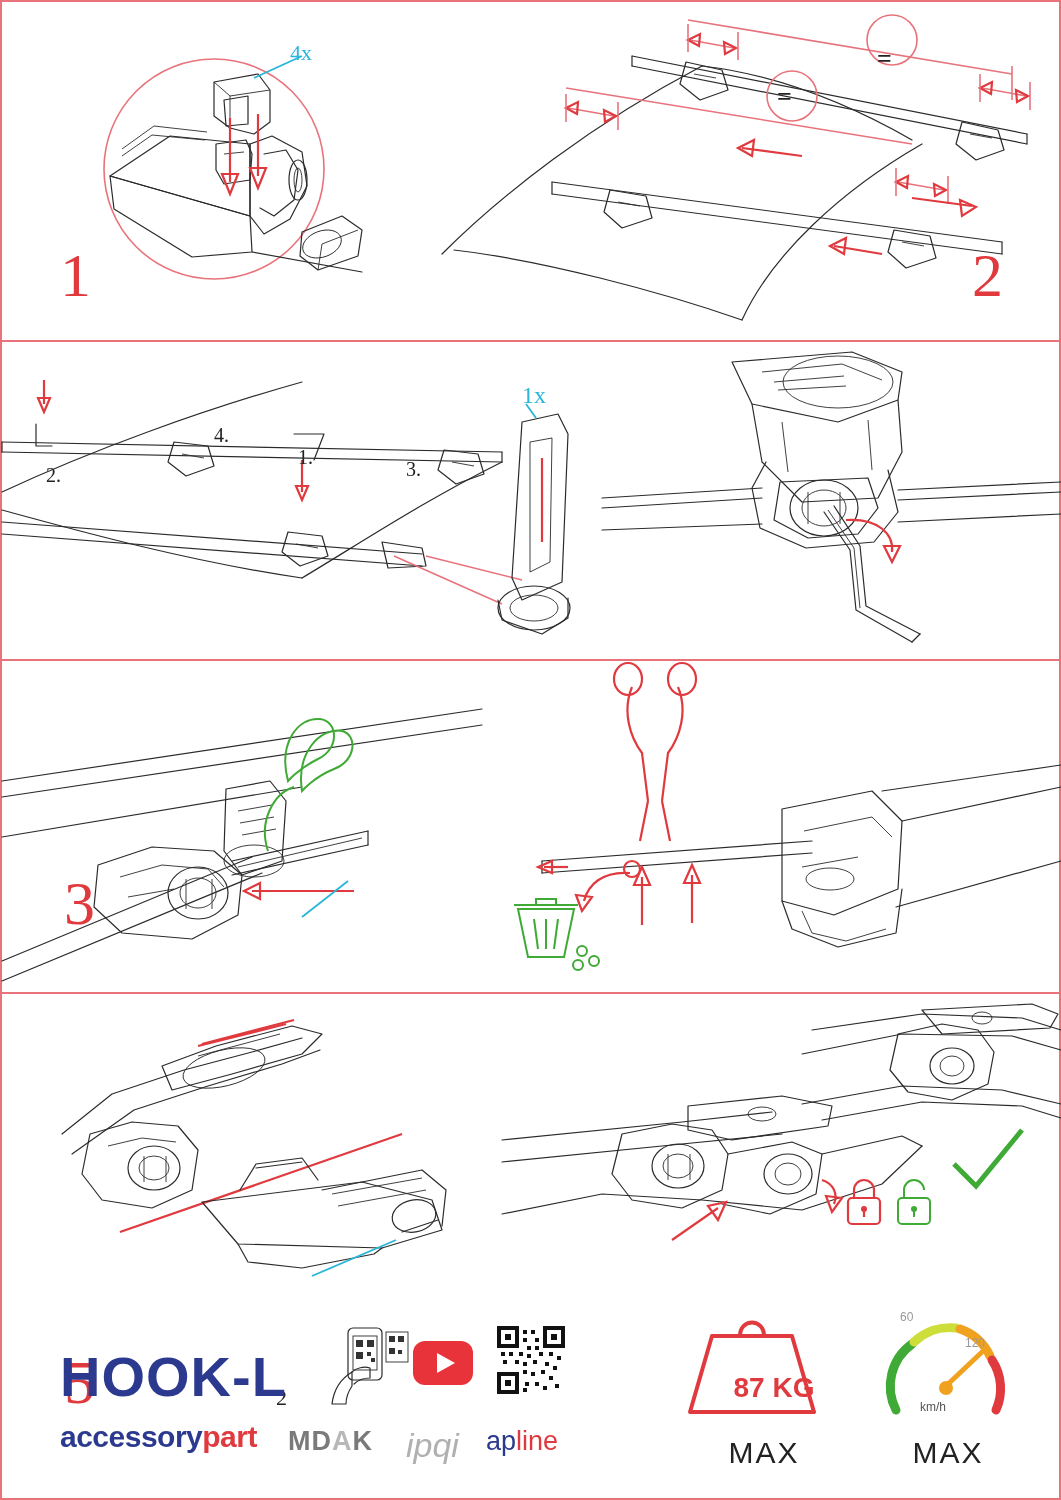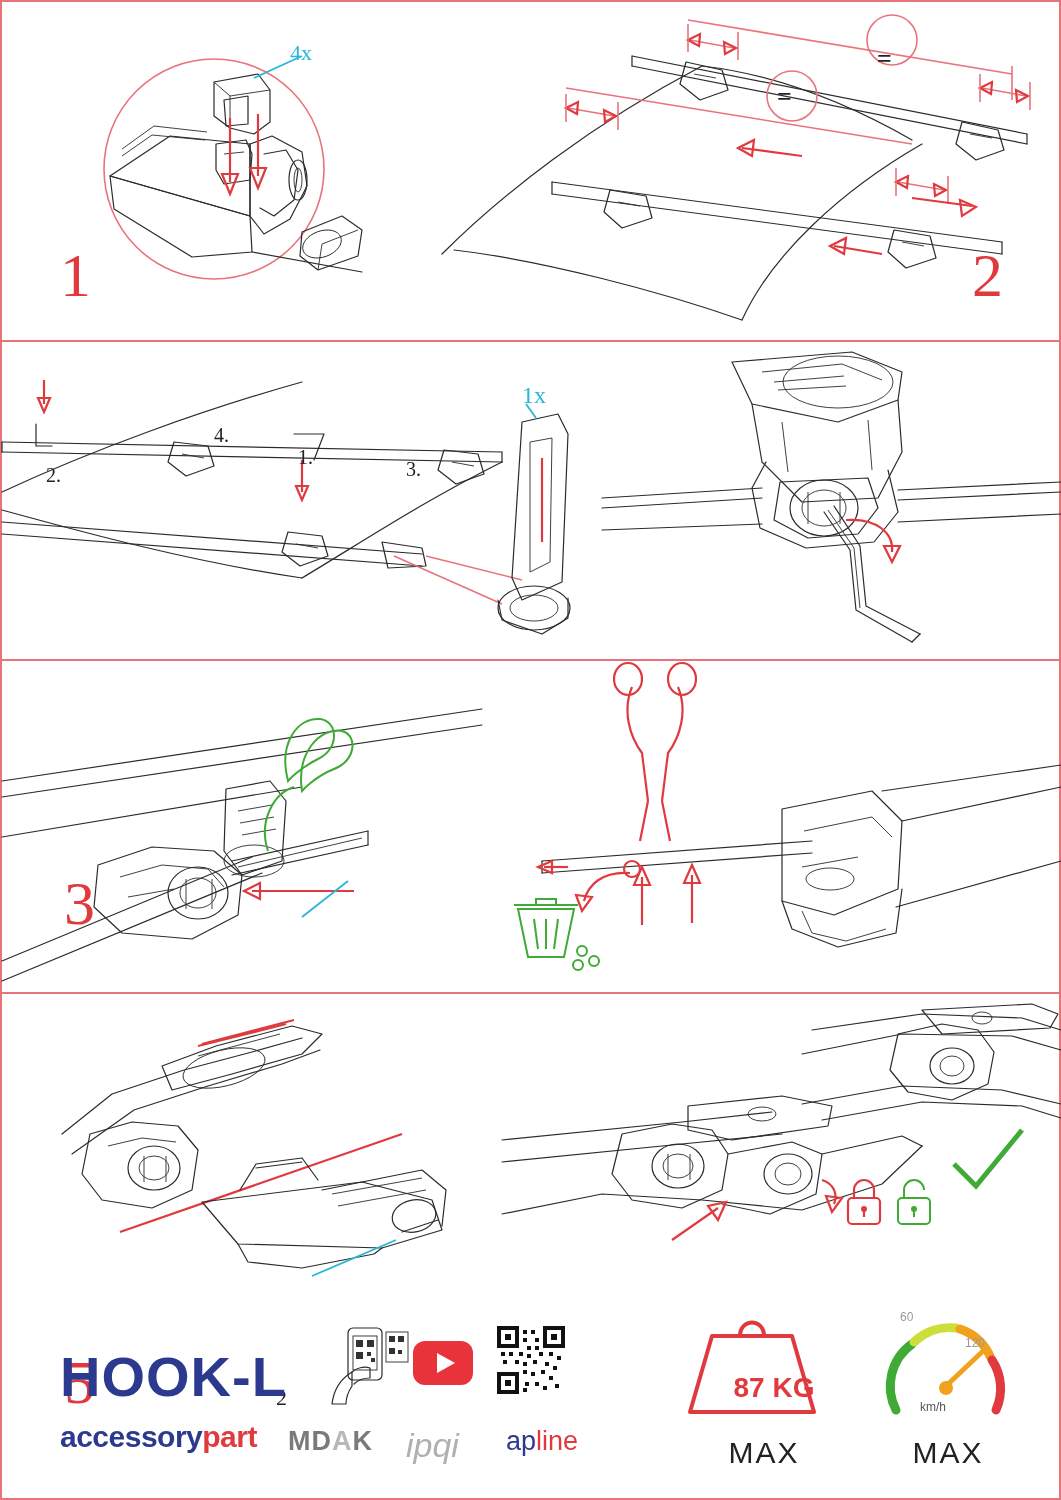--- a/index.html
+++ b/index.html
@@ -481,21 +481,21 @@
       <rect x="52" y="50" width="4" height="4" fill="#111"></rect>
       <rect x="28" y="56" width="4" height="4" fill="#111"></rect>
       <rect x="38" y="56" width="4" height="4" fill="#111"></rect>
       <rect x="46" y="60" width="4" height="4" fill="#111"></rect>
       <rect x="58" y="58" width="4" height="4" fill="#111"></rect>
       <rect x="26" y="62" width="4" height="4" fill="#111"></rect>
     </svg>
 
     <div class="brand mdak" style="left:286px;top:138px"><span>MD</span><span class="a">A</span><span>K</span></div>
     <div class="brand ipqi" style="left:404px;top:138px">ipqi</div>
-    <div class="brand apline" style="left:504px;top:138px"><span>ap</span><span class="l">line</span></div>
+    <div class="brand apline" style="left:484px;top:138px"><span>ap</span><span class="l">line</span></div>
 
     <svg style="left:680px;top:22px;" width="140" height="110" viewBox="0 0 140 110">
       <path d="M30 26 L110 26 L132 102 L8 102 Z" fill="none" stroke="#e03a3f" stroke-width="4" stroke-linejoin="round"></path>
       <path d="M58 26 C58 8 82 8 82 26" fill="none" stroke="#e03a3f" stroke-width="4"></path>
     </svg>
     <div class="kgtxt" style="left:712px;top:84px;width:120px;text-align:center;">87 KG</div>
     <div class="maxlbl" style="left:692px;top:148px;width:140px;text-align:center;">MAX</div>
 
     <svg style="left:880px;top:22px;" width="130" height="118" viewBox="0 0 130 118">
       <path d="M14 100 A52 52 0 0 1 30 34" fill="none" stroke="#3faa35" stroke-width="9" stroke-linecap="round"></path>

